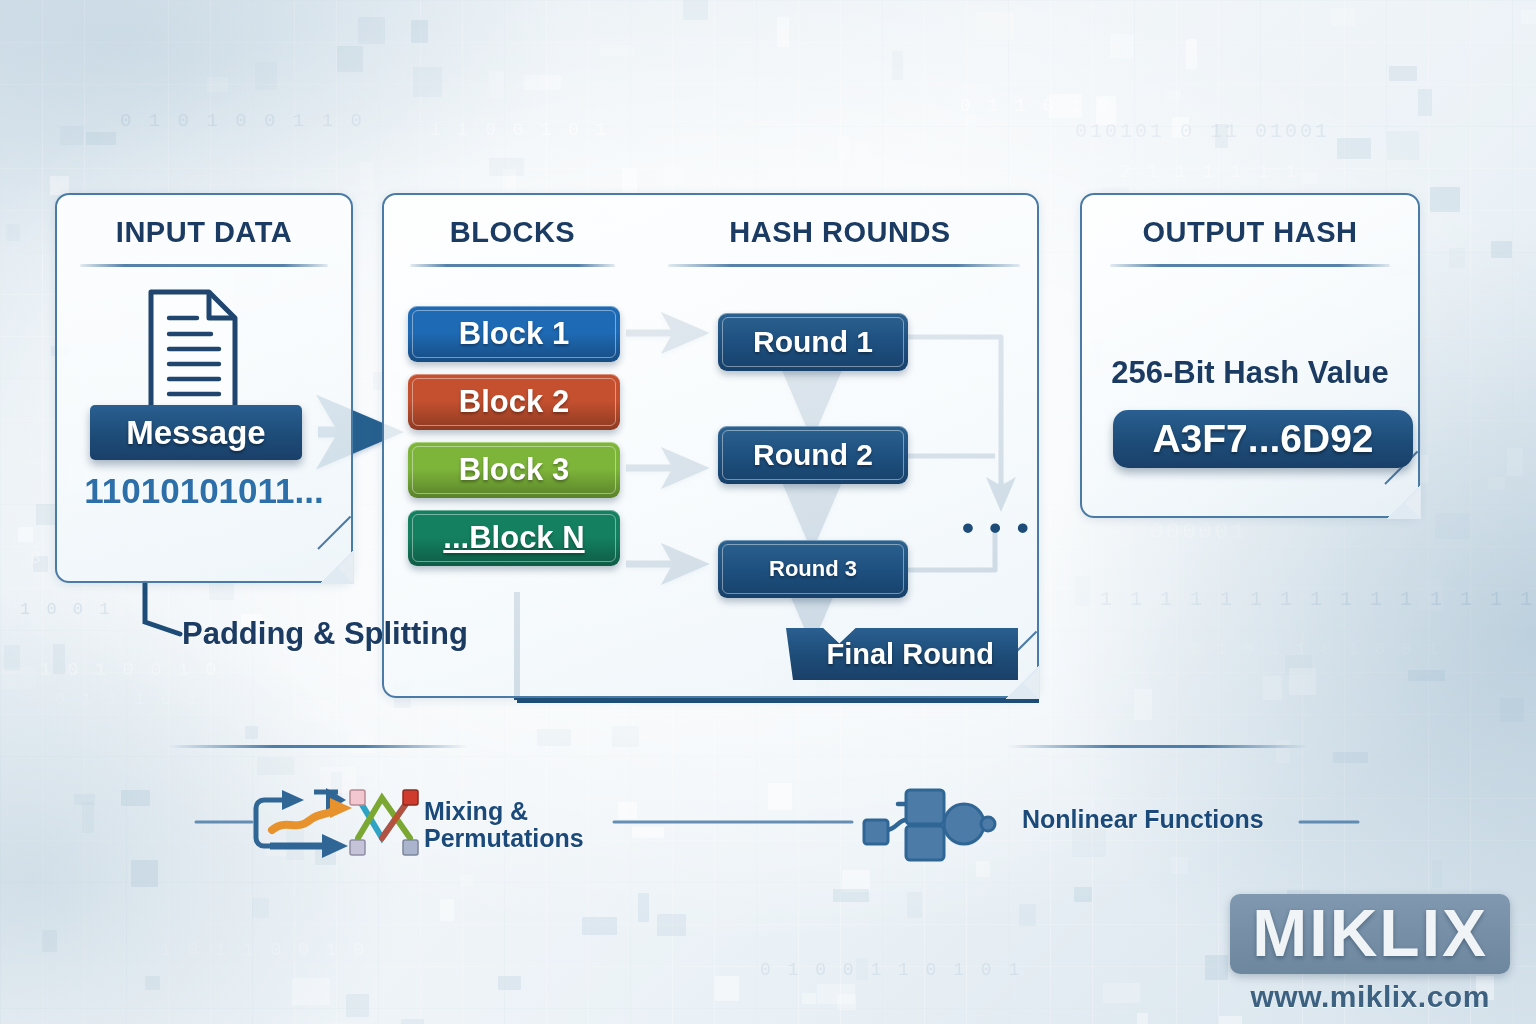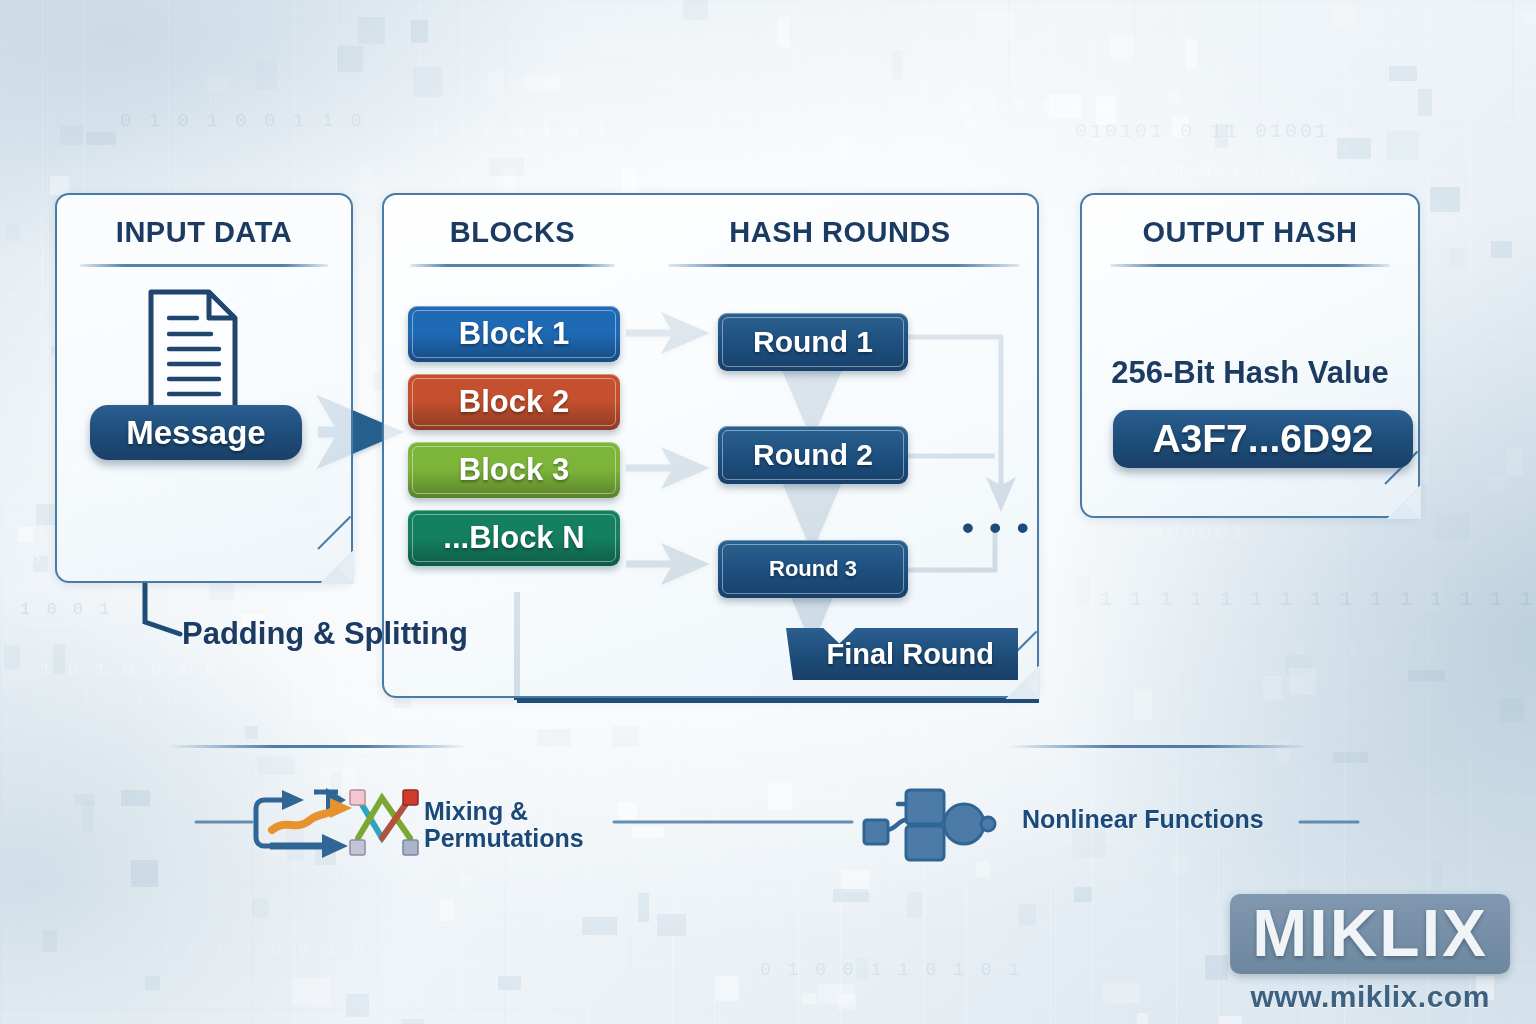--- a/index.html
+++ b/index.html
@@ -462,27 +462,28 @@
     <g stroke="#20456e" stroke-width="4.4" stroke-linecap="round">
       <line x1="22" y1="30" x2="50" y2="30"></line>
       <line x1="22" y1="46" x2="64" y2="46"></line>
       <line x1="22" y1="61" x2="72" y2="61"></line>
       <line x1="22" y1="76" x2="72" y2="76"></line>
       <line x1="22" y1="91" x2="72" y2="91"></line>
       <line x1="22" y1="106" x2="72" y2="106"></line>
     </g>
   </svg>
 
-  <div class="flat-box" style="left:90px; top:405px; width:212px; height:55px; font-size:33px;border-radius:18px;">
+  <div class="flat-box" style="left:90px; top:405px; width:212px; height:55px; font-size:33px;">
     <span>Message</span>
   </div>
 
   <div style="position:absolute; left:55px; top:470px; width:298px; text-align:center;
               font-size:35px; font-weight:700; color:#2d6fa8; line-height:1.22;
               text-shadow:0 1px 0 rgba(255,255,255,.85);">
+    <div>11010101011...</div>
   </div>
 
   <div class="panel" id="panel-middle">
     <div class="panel-chamfer"></div>
   </div>
 
   <div class="col-title" style="left:400px; top:216px; width:225px;">BLOCKS</div>
   <div class="col-rule" style="left:410px; top:264px; width:205px;"></div>
 
   <div class="col-title" style="left:660px; top:216px; width:360px;">HASH ROUNDS</div>
@@ -494,21 +495,21 @@
         <span>Block 1</span>
       </div>
       <div class="box" style="left: 408px; top: 374px; width: 212px; height: 56px; font-size: 31px; background: linear-gradient(rgb(196, 80, 47) 0%, rgb(196, 80, 47) 48%, rgb(141, 58, 34) 100%);">
         <div class="inner-stroke"></div>
         <span>Block 2</span>
       </div>
       <div class="box" style="left: 408px; top: 442px; width: 212px; height: 56px; font-size: 31px; background: linear-gradient(rgb(125, 181, 58) 0%, rgb(125, 181, 58) 48%, rgb(90, 130, 42) 100%);">
         <div class="inner-stroke"></div>
         <span>Block 3</span>
       </div>
-      <div class="box" style="left: 408px; top: 510px; width: 212px; height: 56px; font-size: 31px; background: linear-gradient(rgb(20, 128, 96) 0%, rgb(20, 128, 96) 48%, rgb(14, 92, 69) 100%);">
+      <div class="box" style="left: 408px; top: 510px; width: 212px; height: 56px; font-size: 31px; background: linear-gradient(rgb(20, 128, 96) 0%, rgb(20, 128, 96) 48%, rgb(14, 92, 69) 100%); text-decoration: underline;">
         <div class="inner-stroke"></div>
         <span>...Block N</span>
       </div>
     </div>
 
   <div id="round-stack">
       <div class="box" style="left: 718px; top: 313px; width: 190px; height: 58px; font-size: 30px; background: linear-gradient(rgb(44, 98, 143) 0%, rgb(30, 80, 128) 50%, rgb(23, 65, 106) 100%);">
         <div class="inner-stroke"></div>
         <span>Round 1</span>
       </div>

